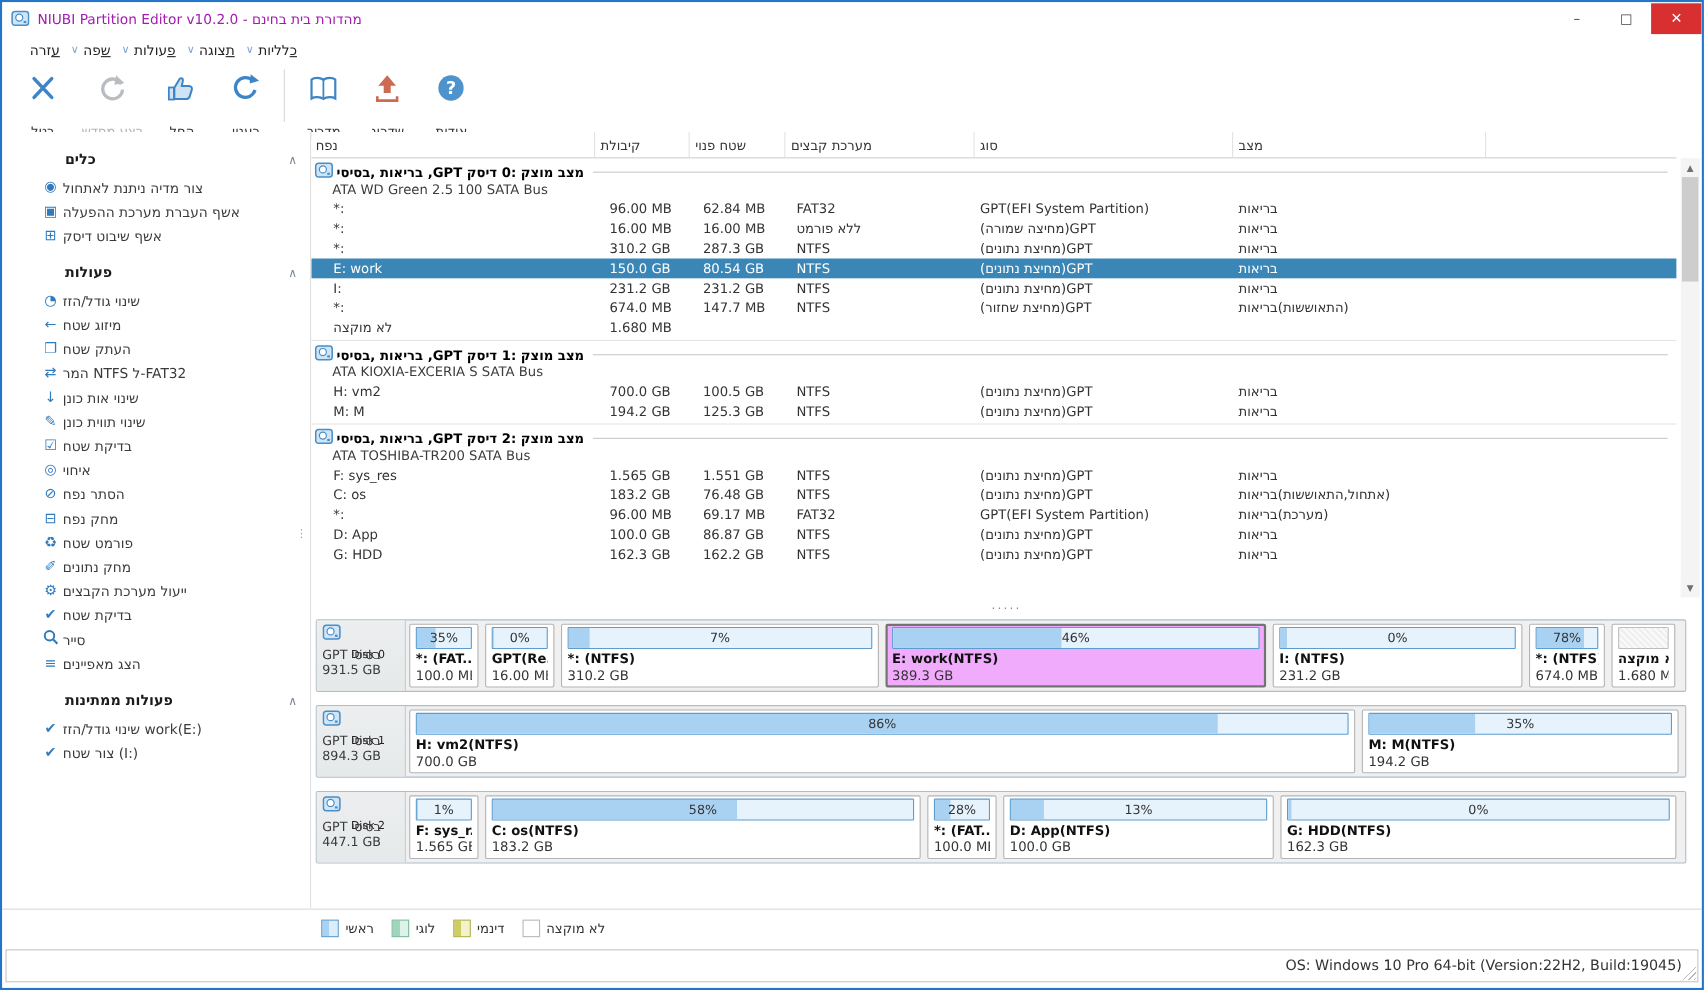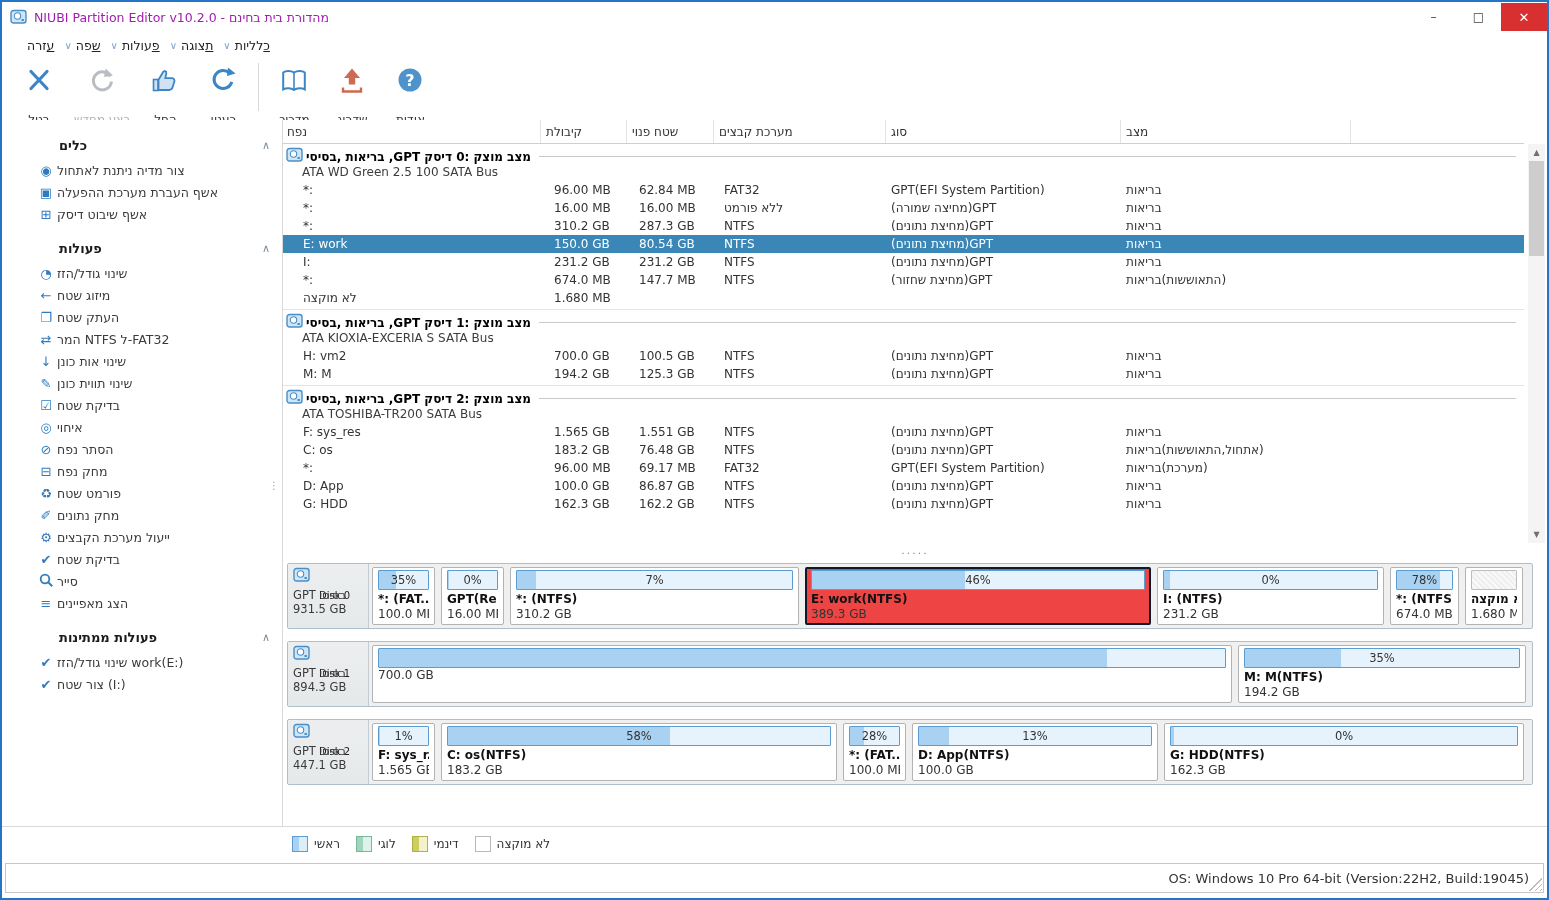--- a/index.html
+++ b/index.html
@@ -70,21 +70,21 @@
   
   #panels{position:absolute;left:4px;top:443px;width:1246px;}
   .panel{height:66px;box-sizing:border-box;border:1px solid #aebecb;background:#f0f0f0;border-radius:2px;margin-bottom:12px;display:flex;}
   .p-label{width:81px;flex:0 0 81px;border-right:1px solid #c4ccd2;padding:2px 4px 2px 5px;box-sizing:border-box;background:linear-gradient(#eceeef,#e6e9ea);}
   .p-label .pl-top{display:flex;align-items:center;height:22px;}
   .pl-top .p-disk-icon{width:22px;flex:0 0 22px;}
   .pl-top .p-name{font-size:10px;font-weight:normal;color:#222;margin-left:4px;white-space:nowrap;margin-top:36px;}
   .p-label .pl-line{font-size:11.5px;color:#3a3a3a;line-height:14px;white-space:nowrap;}
   .p-parts{flex:1;display:flex;gap:6px;padding:3px 3px;align-items:stretch;}
   .part{box-sizing:border-box;border:1px solid #b3b3b3;border-radius:2px;background:#fff;padding:2px 5px;overflow:hidden;}
-  .part.selected{border:2px solid #0f172a;background:#ef4444;padding:1px 4px;}
+  .part.selected{border:2px solid #737373;background:#f0abfc;padding:1px 4px;}
   .part .bar{position:relative;height:20px;border:1px solid #5c9cd0;background:#e7f3fc;box-sizing:border-box;border-radius:1px;overflow:hidden;}
   .part .bar .used{position:absolute;left:0;top:0;bottom:0;background:#a9d1f1;}
   .part .bar .pct{position:absolute;left:0;right:0;top:0;bottom:0;display:flex;align-items:center;justify-content:center;font-size:11.5px;color:#333;}
   .part .bar.unalloc{border:1px solid #bdbdbd;background:repeating-linear-gradient(45deg,#efefef 0 2px,#f9f9f9 2px 4px);}
   .part .p-name-line{font-size:12px;font-weight:bold;color:#111;white-space:nowrap;overflow:hidden;line-height:16px;margin-top:1px;}
   .part .p-size-line{font-size:12px;color:#333;white-space:nowrap;overflow:hidden;line-height:15px;}
   
   #legendbar{position:absolute;left:0;right:0;bottom:38px;height:34px;border-top:1px solid #d9d9d9;background:#fff;display:flex;align-items:center;padding-left:290px;box-sizing:border-box;}
   .legend-item{display:flex;align-items:center;margin-right:16px;}
   .legend-box{width:16px;height:16px;box-sizing:border-box;border:1px solid #999;margin-right:6px;}
@@ -579,21 +579,23 @@
                   </svg></span>
                 <span class="p-name">Disk 1</span>
               </div>
               <div class="pl-line">GPT בסיסי</div>
               <div class="pl-line">894.3 GB</div>
             </div>
             <div class="p-parts">
               <div class="part" style="width: 860px; flex: 0 0 860px;">
                 <div class="bar">
                   <div class="used" style="width: 86%;"></div>
-                </div>
+                  <div class="pct">86%</div>
+                </div>
+                <div class="p-name-line">H: vm2(NTFS)</div>
                 <div class="p-size-line">700.0 GB</div>
               </div>
               <div class="part" style="width: 288px; flex: 0 0 288px;">
                 <div class="bar">
                   <div class="used" style="width: 35%;"></div>
                   <div class="pct">35%</div>
                 </div>
                 <div class="p-name-line">M: M(NTFS)</div>
                 <div class="p-size-line">194.2 GB</div>
               </div>

